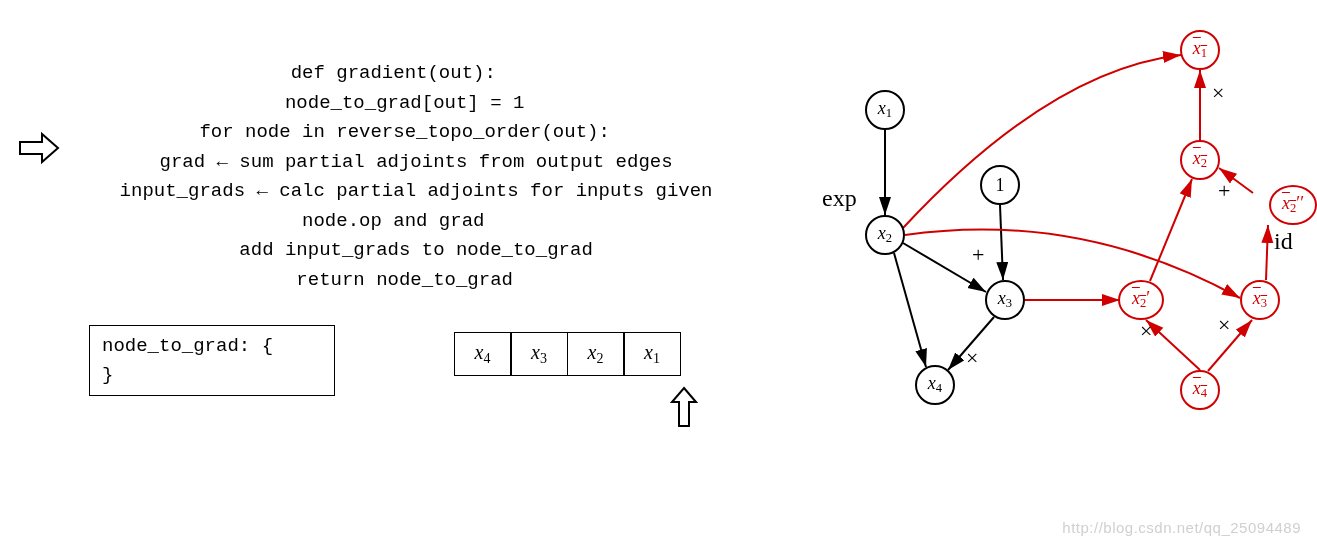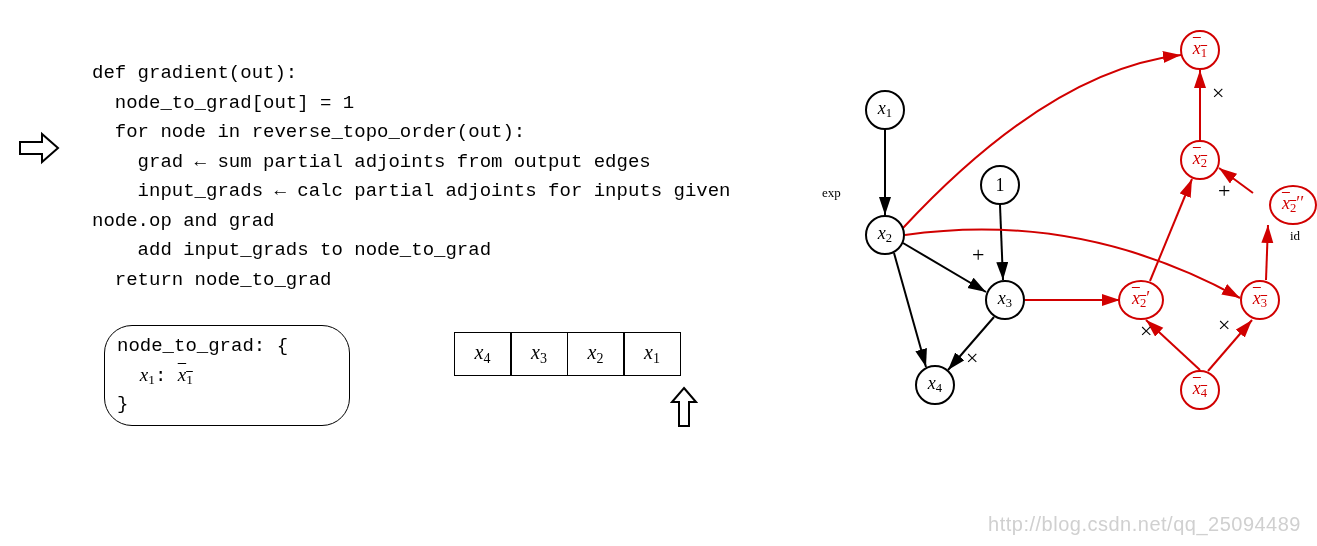--- a/index.html
+++ b/index.html
@@ -8,41 +8,41 @@
     width: 1317px;
     height: 546px;
     background: #fff;
     font-family: "Consolas", "Menlo", "Courier New", monospace;
     font-size: 19px;
     color: #000;
     position: relative;
   }
   .code-block {
     position: absolute;
-    left: 92px;
+    left: 74px;
     top: 30px;
     white-space: pre;
     line-height: 1.55;
+    text-align: center;
   }
   .arrow-right {
     position: absolute;
     left: 18px;
     top: 130px;
   }
   .boxed {
     position: absolute;
     border: 1.5px solid #000;
     padding: 6px 12px 6px 12px;
     line-height: 1.5;
   }
   .node-to-grad {
-    left: 104px;
+    left: 89px;
     top: 325px;
     width: 220px;
-    border-radius: 28px;
   }
   .topo-row {
     position: absolute;
     left: 455px;
     top: 332px;
     display: flex;
   }
   .topo-cell {
     border: 1.5px solid #000;
     width: 56px;
@@ -59,21 +59,21 @@
     position: absolute;
     left: 670px;
     top: 386px;
   }
   .watermark {
     position: absolute;
     right: 16px;
     bottom: 10px;
     color: #d0d0d0;
     font-family: Arial, sans-serif;
-    font-size: 20px;
+    font-size: 15px;
     letter-spacing: 0.5px;
   }
   
   .mi { font-family: "Times New Roman", serif; font-style: italic; }
   .sub { font-size: 0.7em; vertical-align: -0.25em; font-style: normal; }
   .bar { text-decoration: overline; }
   .pr { font-style: normal; }
 
   
   .graph {
@@ -95,21 +95,21 @@
     background: #fff;
     font-family: "Times New Roman", serif;
     font-style: italic;
     font-size: 18px;
     box-sizing: border-box;
   }
   .gnode.red { border-color: #d10000; color: #d10000; }
   .glabel {
     position: absolute;
     font-family: "Times New Roman", serif;
-    font-size: 13px;
+    font-size: 24px;
   }
   svg.edges {
     position: absolute;
     left: 0; top: 0;
     width: 480px; height: 430px;
     overflow: visible;
   }
 </style>
 </head>
 <body>
@@ -126,21 +126,20 @@
 <span>  for node in reverse_topo_order(out):</span>
 <span>    grad ← sum partial adjoints from output edges</span>
 <span>    input_grads ← calc partial adjoints for inputs given</span>
 <span>node.op and grad</span>
 <span>    add input_grads to node_to_grad</span>
 <span>  return node_to_grad</span>
 </div>
 
 <div class="boxed node-to-grad">
   <div>node_to_grad: {</div>
-  <div>&nbsp;&nbsp;<span class="mi">x<span class="sub">1</span></span>: <span class="mi bar">x<span class="sub">1</span></span></div>
   <div>}</div>
 </div>
 
 <div class="topo-row">
   <div class="topo-cell">
       <span class="mi">x<span class="sub">4</span></span>
     </div>
   <div class="topo-cell">
       <span class="mi">x<span class="sub">3</span></span>
     </div>
@@ -220,18 +219,18 @@
     </div>
   <div class="gnode red" style="left:360px;top:360px">
       <span class="bar">x<span class="sub">4</span></span>
     </div>
 
   <div class="glabel" style="left:2px;top:175px">exp</div>
   <div class="glabel" style="left:152px;top:232px;font-size:22px">+</div>
   <div class="glabel" style="left:146px;top:335px;font-size:22px">×</div>
   <div class="glabel" style="left:392px;top:70px;font-size:22px">×</div>
   <div class="glabel" style="left:398px;top:168px;font-size:22px">+</div>
-  <div class="glabel" style="left:470px;top:218px">id</div>
+  <div class="glabel" style="left:454px;top:218px">id</div>
   <div class="glabel" style="left:320px;top:308px;font-size:22px">×</div>
   <div class="glabel" style="left:398px;top:302px;font-size:22px">×</div>
 </div>
 
 <div class="watermark">http://blog.csdn.net/qq_25094489</div>
 
 </body></html>

